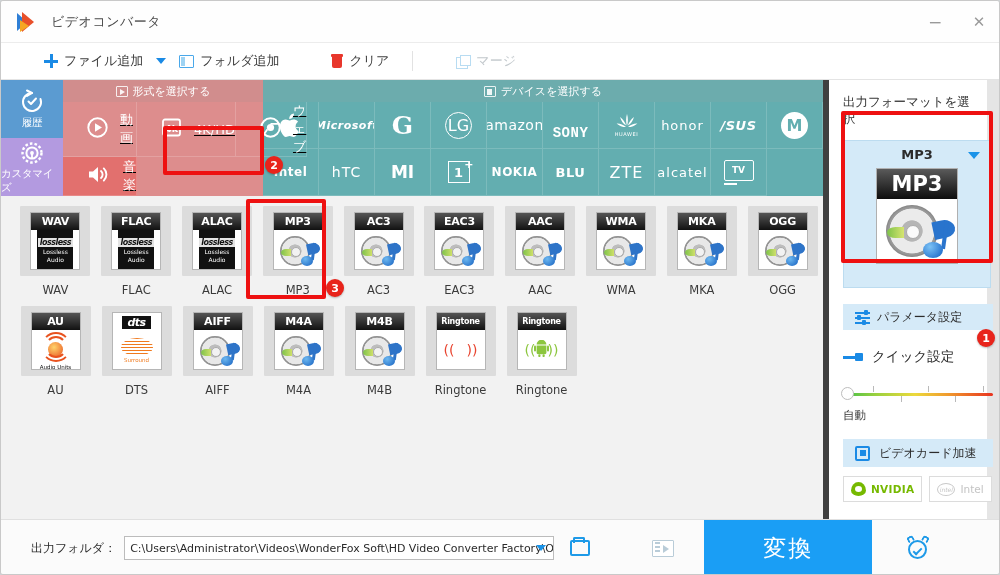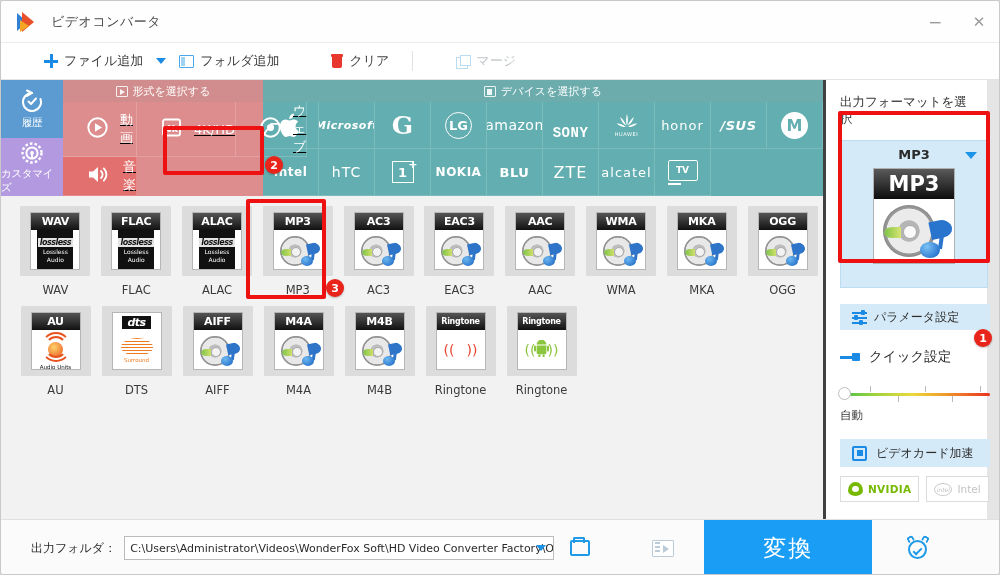--- a/index.html
+++ b/index.html
@@ -363,21 +363,21 @@
     font-size: 11px; font-weight: bold;
     display: flex; align-items: center; justify-content: center;
     box-shadow: 0 1px 2px rgba(0,0,0,.25);
   }
 
   
   .right-panel {
     position: absolute; top: 79px; left: 822px;
     width: 164px; height: 439px;
     background: #ffffff;
-    border-left: 3px solid #404040;
+    border-left: 6px solid #404040;
     padding: 14px 12px 0 14px;
   }
   .rp-title { font-size: 12.5px; color: #333; }
   .fmt-preview {
     margin-top: 12px;
     width: 148px; height: 148px;
     background: #d4eaf8;
     border: 1px solid #bcdcf0;
     position: relative;
     display: flex; flex-direction: column; align-items: center;
@@ -747,21 +747,21 @@
                 <path d="M13.7 5.2c.8-1 1.4-2.4 1.2-3.8-1.2.05-2.6.8-3.4 1.8-.8.9-1.4 2.3-1.2 3.7 1.3.1 2.7-.7 3.4-1.7z" fill="#fff"></path>
               </svg>
           </div>
           <div class="dev-cell">
             <span class="dev-txt sm" style="font-style:italic;font-size:11px;">Microsoft</span>
           </div>
           <div class="dev-cell">
             <span style="font-size:25px;font-weight:bold;font-family:'DejaVu Serif',serif;">G</span>
           </div>
           <div class="dev-cell">
-            <span style="display:flex;align-items:center;justify-content:center;width:27px;height:27px;border-radius:50%;border:1.8px solid #fff;font-size:13px;font-weight:bold;">LG</span>
+            <span style="display:flex;align-items:center;justify-content:center;width:27px;height:27px;border-radius:50%;border:1.8px solid #fff;font-size:16px;font-weight:normal;">LG</span>
           </div>
           <div class="dev-cell">
             <span class="dev-txt lower" style="font-size:14px;font-weight:normal;">amazon</span>
           </div>
           <div class="dev-cell">
             <span style="font-family:Liberation Mono, monospace;font-size:14px;font-weight:bold;letter-spacing:.5px;margin-top:16px;">SONY</span>
           </div>
           <div class="dev-cell">
             <span style="display:flex;flex-direction:column;align-items:center;">
               <svg width="24" height="19" viewBox="0 0 24 19">
@@ -784,20 +784,23 @@
           </div>
 
           <div class="dev-cell">
             <span style="display:flex;align-items:center;justify-content:center;width:27px;height:27px;border-radius:50%;background:#fff;color:#63aeb0;font-size:16px;font-weight:bold;font-family:'DejaVu Sans',sans-serif;">M</span>
           </div>
           <div class="dev-cell">
             <span class="dev-txt" style="font-size:12px;">Intel</span>
           </div>
           <div class="dev-cell">
             <span class="dev-txt thin" style="font-size:14px;">hTC</span>
+          </div>
+          <div class="dev-cell">
+            <span class="dev-txt" style="font-size:17px;letter-spacing:0;">MI</span>
           </div>
           <div class="dev-cell">
             <span style="position:relative;display:flex;align-items:center;justify-content:center;width:22px;height:22px;border:1.8px solid #fff;font-size:13px;font-weight:bold;">
               <span>1</span>
               <span style="position:absolute;right:-5px;top:-4px;font-size:11px;">+</span>
             </span>
           </div>
           <div class="dev-cell">
             <span class="dev-txt" style="font-size:12px;">NOKIA</span>
           </div>

